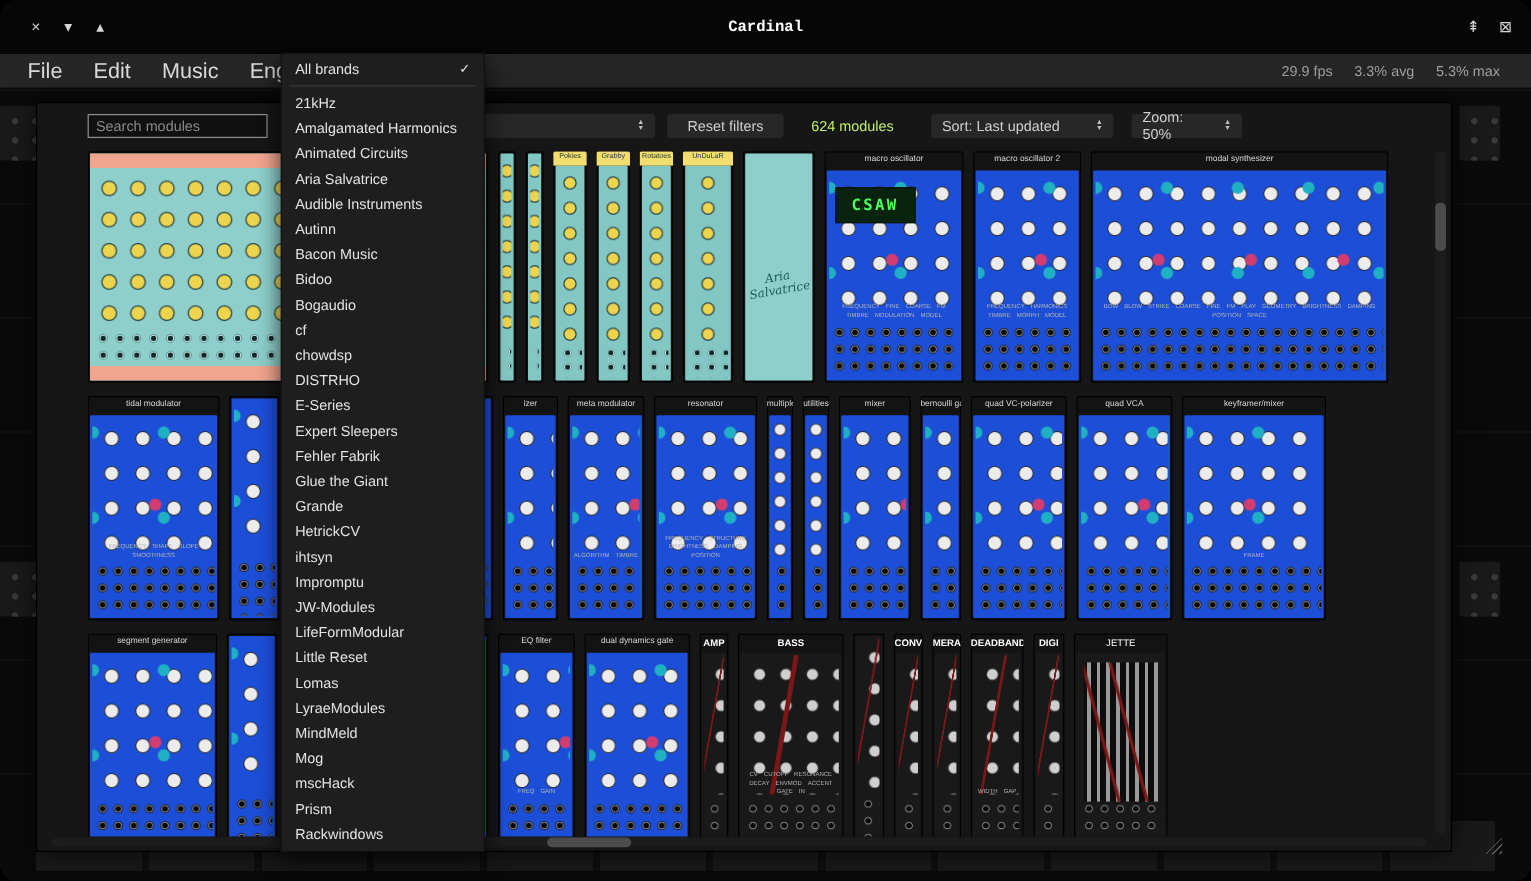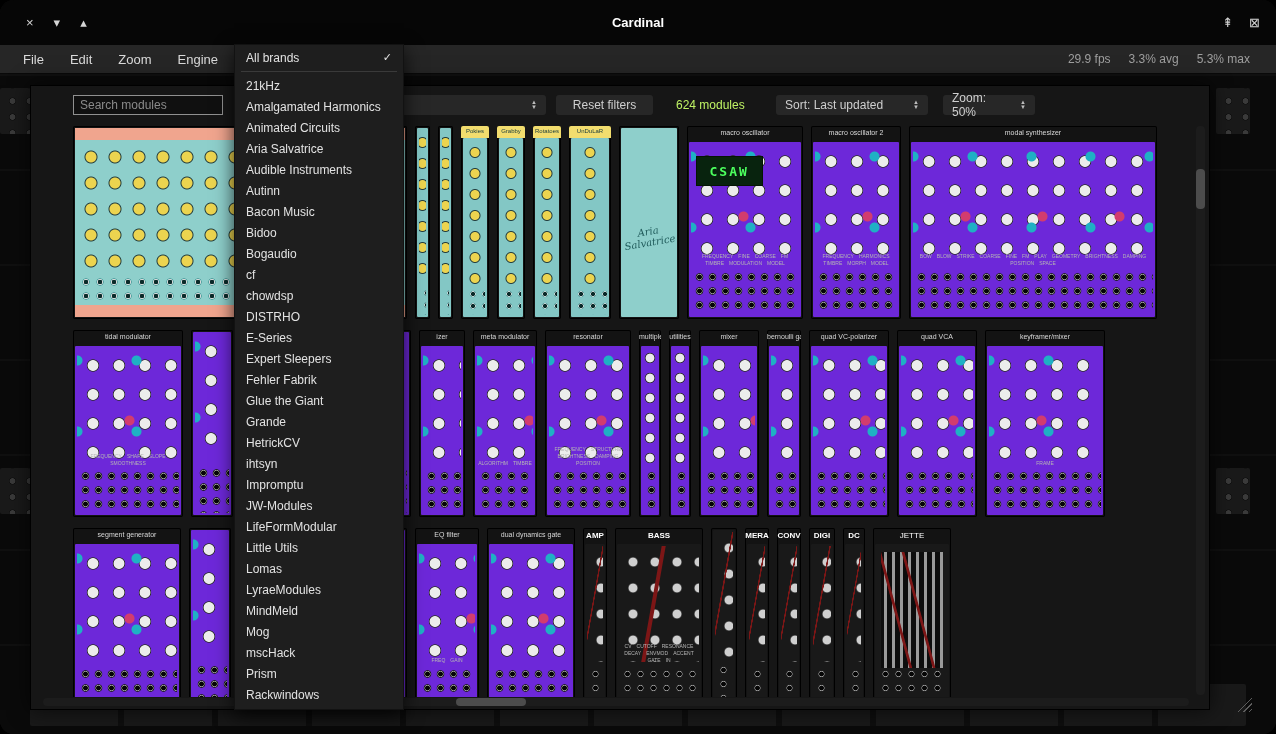--- a/index.html
+++ b/index.html
@@ -2,29 +2,29 @@
 <html><head>
 <meta charset="utf-8">
 <title>Cardinal</title>
 <style>
   html,body{margin:0;padding:0;background:#000;}
   .stage{position:relative;width:1276px;height:734px;background:#000;font-family:"Liberation Sans",sans-serif;overflow:hidden;}
   .window{position:absolute;inset:0;background:#101010;border-radius:14px;overflow:hidden;}
 
   
   .titlebar{position:relative;height:45px;background:#060606;display:flex;align-items:center;justify-content:center;}
-  .title{color:#fff;font-weight:bold;font-size:13px;}
+  .title{color:#fff;font-weight:bold;font-size:13px;font-family:Liberation Mono, monospace;}
   .tb-left,.tb-right{position:absolute;top:0;height:100%;display:flex;align-items:center;gap:20px;color:#d5d5d5;font-size:13px;}
   .tb-left{left:26px;}
   .tb-right{right:16px;gap:16px;}
   .tb-icon{cursor:default;line-height:1;}
 
   
   .menubar{height:28px;background:#262626;border-bottom:1px solid #090909;display:flex;align-items:center;padding:0 10px;}
-  .menu-item{color:#dadada;font-size:13px;padding:0 13px;}
+  .menu-item{color:#dadada;font-size:18px;padding:0 13px;}
   .stats{margin-left:auto;display:flex;gap:18px;color:#9f9f9f;font-size:12px;padding-right:16px;}
 
   
   .content{position:absolute;top:74px;bottom:0;left:0;right:0;background:#0b0b0b;
     background-image:repeating-linear-gradient(180deg,#101010 0 2px,#0a0a0a 2px 95px);}
   .plate{position:absolute;width:34px;height:46px;background:#1a1a1a;border-radius:2px;
     background-image:radial-gradient(circle,#3a3a3a 2.5px,#101010 3.2px,rgba(0,0,0,0) 4px);
     background-size:17px 16px;background-position:4px 5px;}
   .bottom-rail{position:absolute;left:30px;right:30px;bottom:8px;height:42px;background:#131313;border-radius:2px;
     background-image:repeating-linear-gradient(90deg,#191919 0 88px,#0e0e0e 88px 94px),
@@ -58,21 +58,21 @@
   
   .grid{position:absolute;left:42px;top:40px;right:20px;bottom:12px;overflow:hidden;}
   .mod-row{display:flex;gap:8px;margin-bottom:11px;}
   .mod-row:nth-child(1){height:193px;}
   .mod-row:nth-child(2){height:187px;}
   .mod-row:nth-child(3){height:186px;}
   .tile{position:relative;flex:none;height:100%;background:#131313;border-radius:2px;overflow:hidden;
     box-shadow:inset 0 0 0 1px #000;}
   .mod-name{position:relative;z-index:3;height:11px;padding-top:3px;box-sizing:content-box;font-size:7px;color:#d8d8d8;
     text-align:center;white-space:nowrap;overflow:hidden;}
-  .mod-body{position:absolute;left:2px;right:2px;top:16px;bottom:2px;background:#6d28d9;border-radius:1px;}
+  .mod-body{position:absolute;left:2px;right:2px;top:16px;bottom:2px;background:#1d4ed8;border-radius:1px;}
   .tile.no-name .mod-body{top:2px;}
   .knob-area{position:absolute;left:2px;right:2px;top:2px;bottom:30%;}
   .jack-strip{position:absolute;left:2px;right:2px;bottom:2px;height:27%;
     background-image:radial-gradient(circle,#050505 2px,#9a9a9a 2.7px,#1c1c1c 3.4px,rgba(0,0,0,0) 4.2px);
     background-size:13px 14px;background-position:2px 2px;}
 
   .s-ai .knob-area{
     background-image:
       radial-gradient(circle,#d23c6e 4.5px,rgba(0,0,0,0) 5.5px),
       radial-gradient(circle,#1fb0c4 4.5px,rgba(0,0,0,0) 5.5px),
@@ -150,21 +150,21 @@
       <div class="tb-right">
         <span class="tb-icon">⇞</span>
         <span class="tb-icon">⊠</span>
       </div>
     </div>
 
     <div class="menubar">
       <span style="display:flex;">
           <span class="menu-item">File</span>
           <span class="menu-item">Edit</span>
-          <span class="menu-item">Zoom</span>
+          <span class="menu-item">Music</span>
           <span class="menu-item">Engine</span>
           <span class="menu-item">Help</span>
         </span>
       <div class="stats">
           <span>29.9 fps</span>
           <span>3.3% avg</span>
           <span>5.3% max</span>
         </div>
     </div>
 
@@ -489,47 +489,51 @@
                   </div>
                 </div>
               </div>
               <div class="tile s-autinn no-name" style="width: 26px;">
                 <div class="mod-body">
                   <div class="knob-area"></div>
                   <div class="jack-strip"></div>
                 </div>
               </div>
               <div class="tile s-autinn" style="width: 24px;">
+                <div class="mod-name">CONV</div>
+                <div class="mod-body">
+                  <div class="knob-area"></div>
+                  <div class="jack-strip"></div>
+                </div>
+              </div>
+              <div class="tile s-autinn" style="width: 24px;">
                 <div class="mod-name">MERA</div>
                 <div class="mod-body">
                   <div class="knob-area"></div>
                   <div class="jack-strip"></div>
                 </div>
               </div>
-              <div class="tile s-autinn" style="width: 24px;">
-                <div class="mod-name">CONV</div>
-                <div class="mod-body">
-                  <div class="knob-area"></div>
-                  <div class="jack-strip"></div>
+              <div class="tile s-autinn" style="width: 44px;">
+                <div class="mod-name">DEADBAND</div>
+                <div class="mod-body">
+                  <div class="knob-area"></div>
+                  <div class="jack-strip"></div>
+                  <div class="mod-labels">
+                    <span>WIDTH</span>
+                    <span>GAP</span>
+                  </div>
                 </div>
               </div>
               <div class="tile s-autinn" style="width: 26px;">
                 <div class="mod-name">DIGI</div>
                 <div class="mod-body">
                   <div class="knob-area"></div>
                   <div class="jack-strip"></div>
                 </div>
               </div>
-              <div class="tile s-autinn" style="width: 22px;">
-                <div class="mod-name">DC</div>
-                <div class="mod-body">
-                  <div class="knob-area"></div>
-                  <div class="jack-strip"></div>
-                </div>
-              </div>
               <div class="tile s-jette" style="width: 78px;">
                 <div class="mod-name">JETTE</div>
                 <div class="mod-body">
                   <div class="knob-area"></div>
                   <div class="jack-strip"></div>
                 </div>
               </div>
             </div>
           </div>
 
@@ -608,21 +612,21 @@
         <div class="brand-item">
           <span>Impromptu</span>
         </div>
         <div class="brand-item">
           <span>JW-Modules</span>
         </div>
         <div class="brand-item">
           <span>LifeFormModular</span>
         </div>
         <div class="brand-item">
-          <span>Little Utils</span>
+          <span>Little Reset</span>
         </div>
         <div class="brand-item">
           <span>Lomas</span>
         </div>
         <div class="brand-item">
           <span>LyraeModules</span>
         </div>
         <div class="brand-item">
           <span>MindMeld</span>
         </div>

